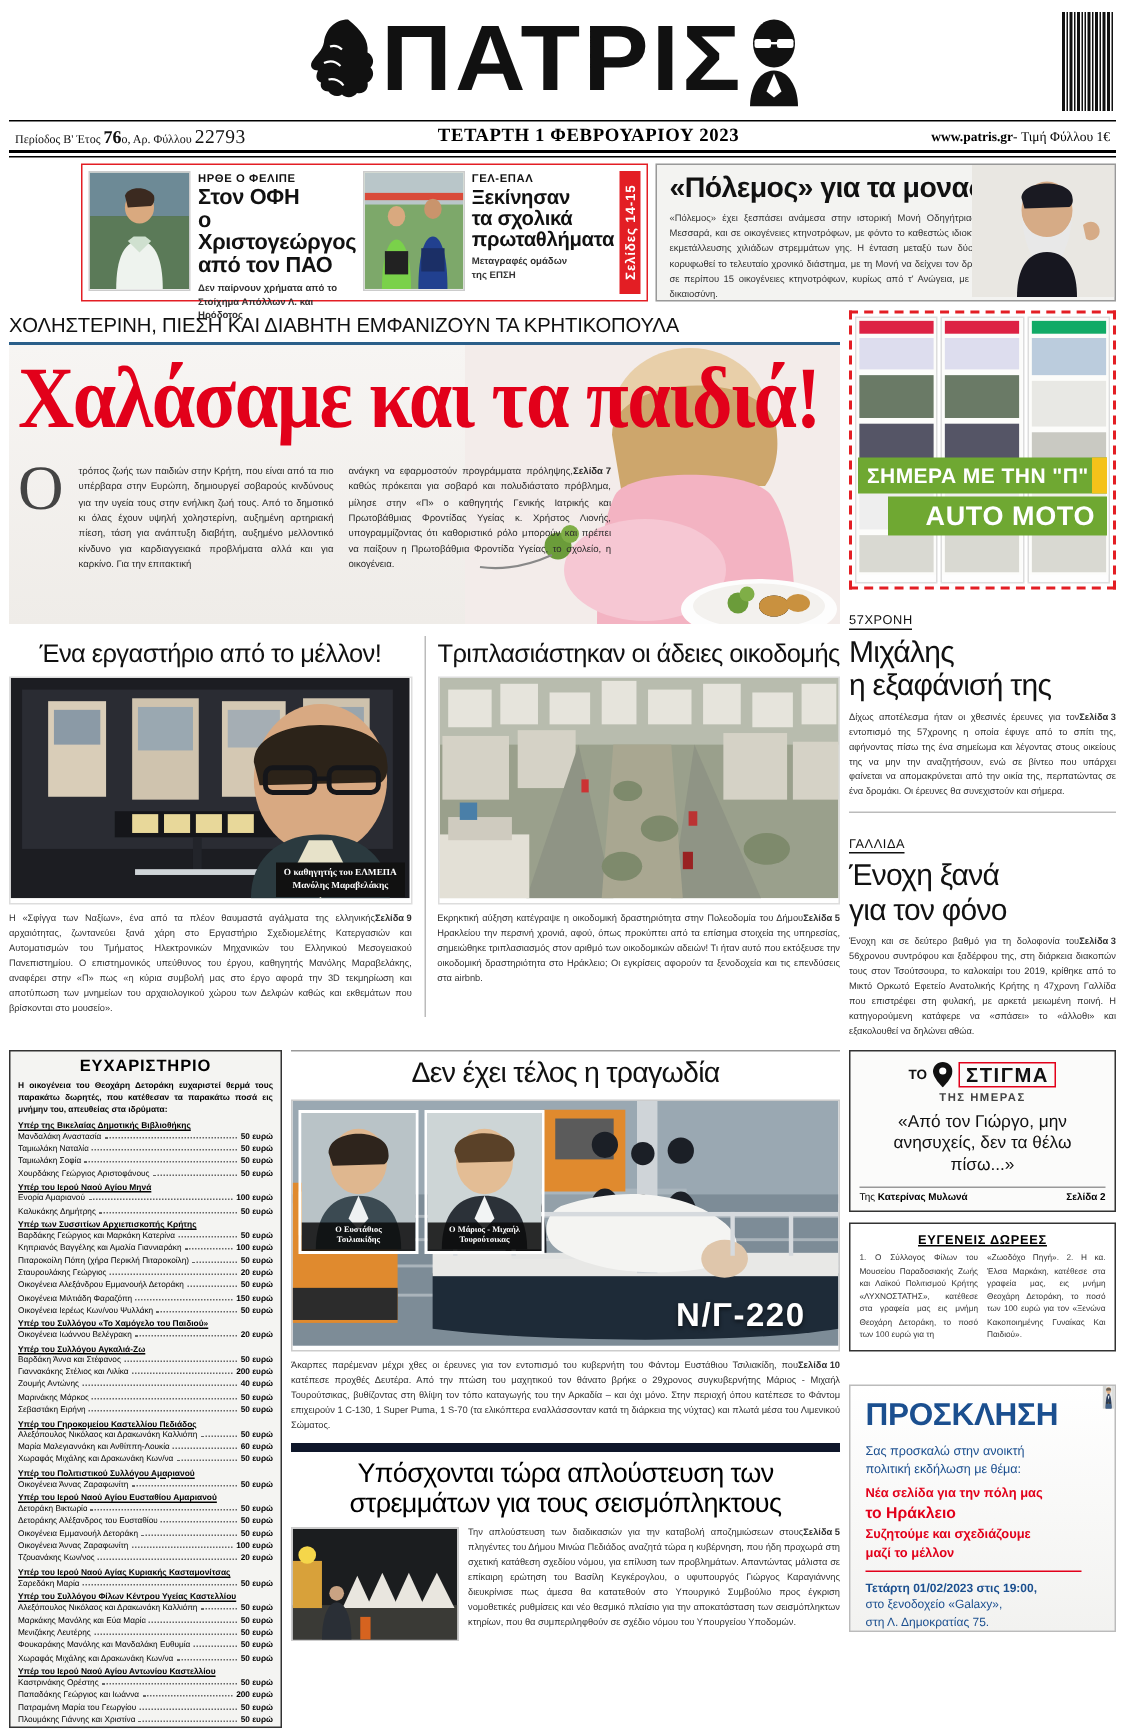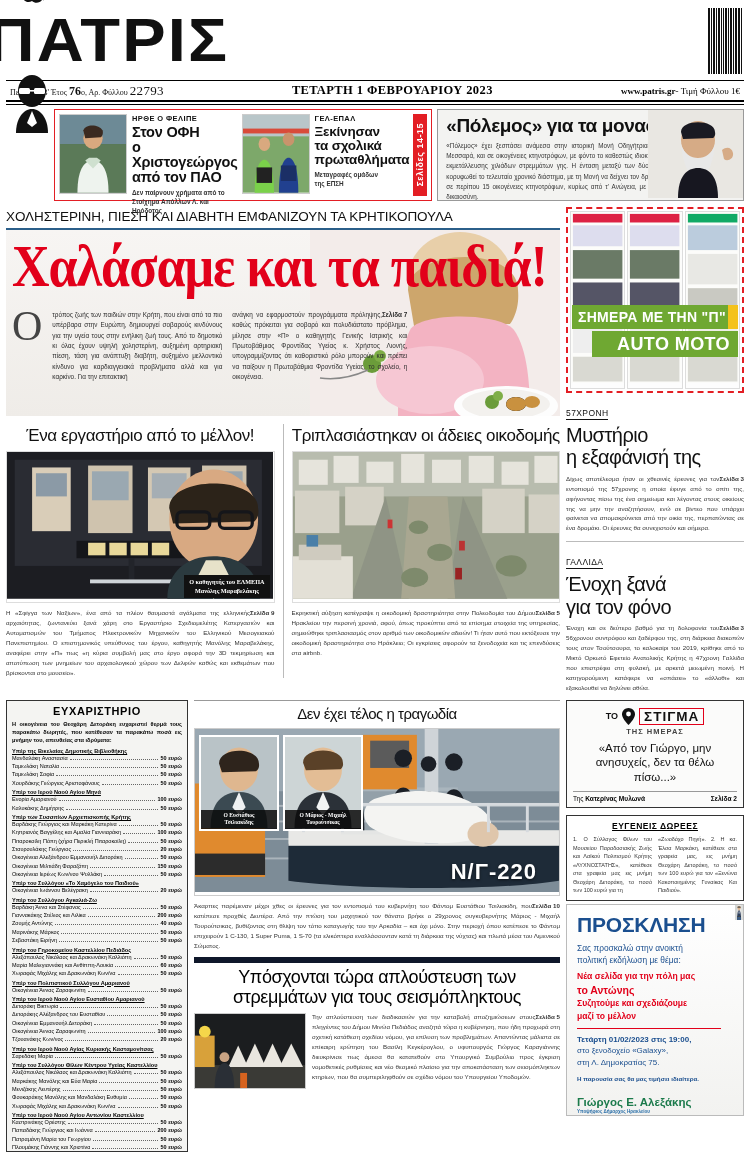--- a/index.html
+++ b/index.html
@@ -7,21 +7,21 @@
   body {
     width:750px; height:1154px;
     background:#ffffff;
     font-family:"DejaVu Sans", sans-serif;
     overflow:hidden;
     position:relative;
   }
   .page { width:750px; height:1154px; position:relative; padding:0 6px; }
 
   
-  .masthead { position:relative; height:80px; display:flex; justify-content:center;flex-direction:column; }
+  .masthead { position:relative; height:80px; display:flex; align-items:center; justify-content:center; }
   .mast-title {
     font-family:"Liberation Sans", sans-serif;
     font-weight:bold; font-size:62px; letter-spacing:2px; line-height:1;
     color:#111; transform:scaleX(1.05);
   }
   .mast-sub {
     position:absolute; left:0; right:0; bottom:4px; text-align:center;
     font-family:"Liberation Serif", serif; font-weight:bold;
     font-size:10.5px; letter-spacing:1.6px; color:#111;
   }
@@ -116,21 +116,21 @@
   .thanks { border:1px solid #333; background:#f4f4f2; padding:4px 5px; height:452px; overflow:hidden; }
   .thanks h4 { margin:0 0 3px; text-align:center; font-family:"Liberation Sans", sans-serif; font-size:11px; letter-spacing:.6px; }
   .thanks .intro { font-family:"Liberation Sans", sans-serif; font-weight:bold; font-size:5.6px; line-height:1.5; text-align:justify; margin-bottom:3px; }
   .thanks .grp { font-family:"Liberation Sans", sans-serif; font-weight:bold; font-size:5.6px; text-decoration:underline; margin-top:2px; }
   .thanks .row { display:flex; align-items:baseline; font-family:"Liberation Sans", sans-serif; font-size:5.5px; line-height:1.52; }
   .thanks .row .nm { white-space:nowrap; overflow:hidden; }
   .thanks .row .dots { flex:1; border-bottom:1px dotted #666; margin:0 2px 2px; min-width:4px; }
   .thanks .row .am { font-weight:bold; white-space:nowrap; }
 
   
-  .trag-head { font-family:"Liberation Sans", sans-serif; font-size:15px; text-align:center; color:#111; letter-spacing:-.5px; padding:4px 0 6px; border-top:1px solid #999; }
+  .trag-head { font-family:"Liberation Sans", sans-serif; font-size:19px; text-align:center; color:#111; letter-spacing:-.5px; padding:4px 0 6px; border-top:1px solid #999; }
   .trag-photo { width:100%; height:168px; position:relative; overflow:hidden; border:1px solid #ccc; }
   .face-cap { position:absolute; bottom:0; left:0; right:0; background:rgba(10,10,10,.85); color:#fff;
     font-family:"Liberation Serif", serif; font-weight:bold; font-size:5.6px; line-height:1.3; padding:2px 3px; text-align:center; }
   .boat-id { position:absolute; right:22px; bottom:10px; color:#fff; font-family:"Liberation Sans", sans-serif;
     font-weight:bold; font-size:22px; letter-spacing:1px; text-shadow:0 1px 3px rgba(0,0,0,.6); }
   .trag-body { font-family:"Liberation Sans", sans-serif; font-size:6.2px; line-height:1.62; color:#333; text-align:justify; margin-top:5px; }
   .trag-body .pg { font-weight:bold; float:right; }
 
   .quake { border-top:6px solid #0f172a; margin-top:6px; padding-top:4px; }
   .quake-head { font-family:"Liberation Sans", sans-serif; font-size:18px; text-align:center; line-height:1.12; letter-spacing:-.4px; }
@@ -151,21 +151,21 @@
   .stigma-foot { display:flex; justify-content:space-between; align-items:baseline; border-top:1px solid #999; margin-top:6px; padding-top:3px;
     font-family:"Liberation Sans", sans-serif; font-size:6.6px; }
   .stigma-foot b { font-weight:bold; }
 
   .donations { border:1px solid #333; margin-top:7px; padding:5px 6px; }
   .donations h5 { margin:0 0 4px; text-align:center; font-family:"Liberation Sans", sans-serif; font-size:8.5px; letter-spacing:.5px; text-decoration:underline; }
   .don-cols { display:flex; gap:6px; }
   .don-cols div { flex:1; font-family:"Liberation Sans", sans-serif; font-size:5.5px; line-height:1.55; text-align:justify; color:#333; }
 
   
-  .invite { border:1px solid #bbb; margin-top:3px; background:linear-gradient(180deg,#ffffff 0%,#f2f2f0 100%); position:relative; height:212px; overflow:hidden; display:flex; }
+  .invite { border:1px solid #bbb; margin-top:22px; background:linear-gradient(180deg,#ffffff 0%,#f2f2f0 100%); position:relative; height:165px; overflow:hidden; display:flex; }
   .inv-txt { flex:0 0 168px; padding:8px 8px 6px 10px; }
   .inv-title { font-family:"Liberation Sans", sans-serif; font-weight:bold; font-size:21px; color:#1b4f8f; letter-spacing:-.2px; }
   .inv-lead { font-family:"Liberation Sans", sans-serif; font-size:8.4px; line-height:1.45; color:#1b4f8f; margin-top:5px; }
   .inv-theme { font-family:"Liberation Sans", sans-serif; font-weight:bold; font-size:8.6px; line-height:1.42; color:#e2001a; margin-top:4px; }
   .inv-theme .big { font-size:10.5px; }
   .inv-rule { border-top:1.4px solid #e2001a; margin:6px 0 5px; width:96%; }
   .inv-when { font-family:"Liberation Sans", sans-serif; font-size:8px; line-height:1.45; color:#1b4f8f; }
   .inv-when b { font-weight:bold; }
   .inv-note { font-family:"Liberation Sans", sans-serif; font-weight:bold; font-size:6.2px; color:#1b4f8f; margin-top:6px; }
   .inv-name { font-family:"Liberation Sans", sans-serif; font-weight:bold; font-size:11.5px; color:#1b7a4b; margin-top:14px; }
@@ -482,21 +482,21 @@
           <span>ΣΗΜΕΡΑ ΜΕ ΤΗΝ "Π"</span>
         </div>
         <div class="ad-strip-green2">
           <span>AUTO MOTO</span>
         </div>
       </div>
 
       <div class="rnews">
         <div class="rkicker">57ΧΡΟΝΗ</div>
         <div class="rhead">
-          <div>Μυστήριο</div>
+          <div>Μιχάλης</div>
           <div>η εξαφάνισή της</div>
         </div>
         <div class="rbody">
           <span class="pg">Σελίδα 3</span>
           <span>Δίχως αποτέλεσμα ήταν οι χθεσινές έρευνες για τον εντοπισμό της 57χρονης η οποία έφυγε από το σπίτι της, αφήνοντας πίσω της ένα σημείωμα και λέγοντας στους οικείους της να μην την αναζητήσουν, ενώ σε βίντεο που υπάρχει φαίνεται να απομακρύνεται από την οικία της, περπατώντας σε ένα δρομάκι. Οι έρευνες θα συνεχιστούν και σήμερα.</span>
         </div>
       </div>
 
       <div class="rsep"></div>
 
@@ -881,21 +881,21 @@
 
       <div class="invite">
         <div class="inv-txt">
           <div class="inv-title">ΠΡΟΣΚΛΗΣΗ</div>
           <div class="inv-lead">
             <div>Σας προσκαλώ στην ανοικτή</div>
             <div>πολιτική εκδήλωση με θέμα:</div>
           </div>
           <div class="inv-theme">
             <div>Νέα σελίδα για την πόλη μας</div>
-            <div class="big">το Αντώνης</div>
+            <div class="big">το Ηράκλειο</div>
             <div>Συζητούμε και σχεδιάζουμε</div>
             <div>μαζί το μέλλον</div>
           </div>
           <div class="inv-rule"></div>
           <div class="inv-when">
             <b>Τετάρτη 01/02/2023 στις 19:00,</b>
             <div>στο ξενοδοχείο «Galaxy»,</div>
             <div>στη Λ. Δημοκρατίας 75.</div>
           </div>
           <div class="inv-note">Η παρουσία σας θα μας τιμήσει ιδιαίτερα.</div>

